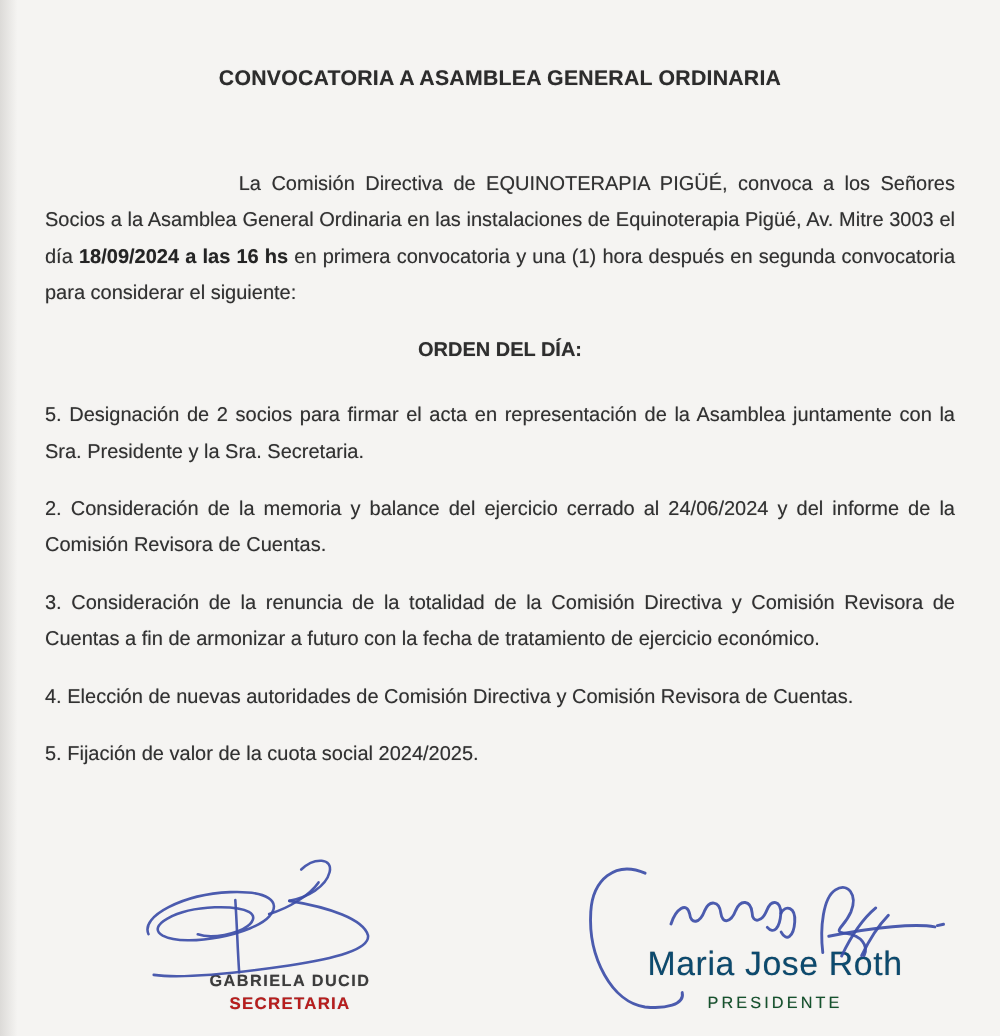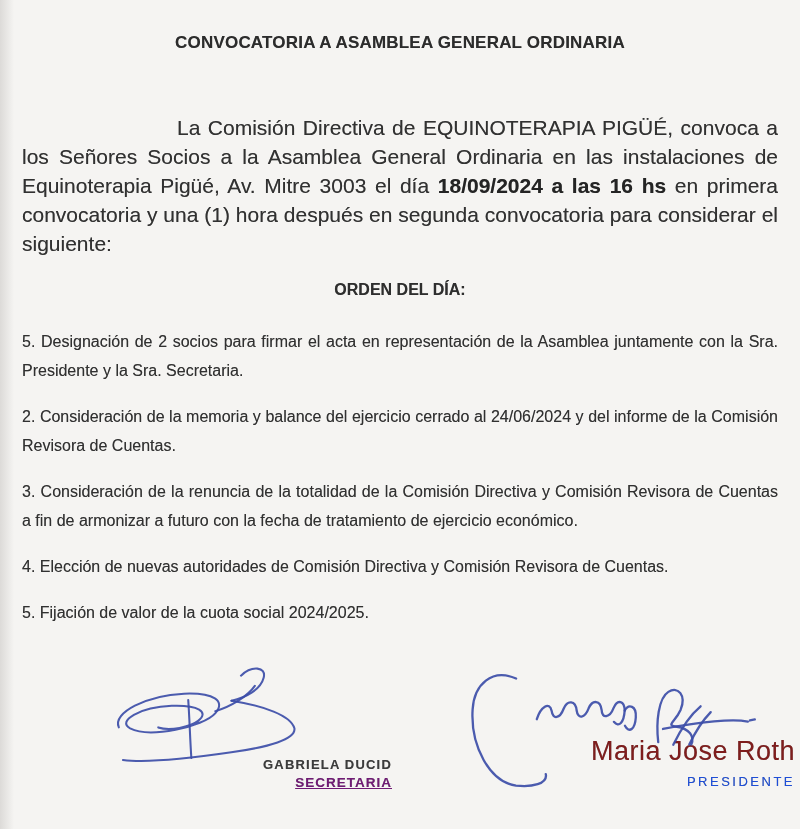--- a/index.html
+++ b/index.html
@@ -11,34 +11,35 @@
     position: relative;
     overflow: hidden;
   }
   .edge-shadow {
     position: absolute; left: 0; top: 0; bottom: 0; width: 14px;
     background: linear-gradient(to right, rgba(90,85,80,0.16), rgba(90,85,80,0));
     pointer-events: none;
   }
   .page {
     position: absolute; inset: 0;
-    padding: 0 22px;
+    padding: 0 36px;
     text-shadow: 0 0 0.6px rgba(60,60,60,0.5);
+    margin-top: 20px;
   }
   .title {
     margin: 33px 0 0;
     text-align: center;
     font-size: 17px;
     font-weight: bold;
     letter-spacing: 0.2px;
     color: #2c2c2c;
   }
   .intro {
     margin: 60px 0 0;
-    font-size: 21px;
+    font-size: 16px;
     line-height: 29px;
     text-align: justify;
     text-indent: 155px;
   }
   .intro strong { font-weight: bold; color: #242424; }
   .orden {
     margin: 17px 0 0;
     text-align: center;
     font-size: 16px;
     font-weight: bold;
@@ -46,21 +47,21 @@
     color: #2e2e2e;
   }
   .item {
     margin: 17px 0 0;
     font-size: 16px;
     line-height: 29px;
     text-align: justify;
   }
   .item.first { margin-top: 23px; }
 
-  .sig { position: absolute; text-align: right; }
+  .sig { position: absolute; text-align: center; }
   .sig-left  { left: 72px;  top: 660px; width: 320px; }
   .sig-right { left: 445px; top: 650px; width: 350px; }
   .ink { position: absolute; pointer-events: none; z-index: 2; overflow: visible; }
   .ink path {
     fill: none;
     stroke: var(--ink, #3c4da8);
     stroke-linecap: round;
     stroke-linejoin: round;
     opacity: 0.92;
   }
@@ -71,33 +72,33 @@
 
   .sig-name-sm {
     margin-top: 97px;
     font-size: 13px; font-weight: bold;
     letter-spacing: 1.2px; color: #3c3c3c;
     position: relative; z-index: 1;
   }
   .sig-role-sm {
     margin-top: 3px;
     font-size: 13.5px; font-weight: bold;
-    letter-spacing: 1px; color: #701a75;
-    position: relative; z-index: 1; text-decoration: underline;
+    letter-spacing: 1px; color: #b91c1c;
+    position: relative; z-index: 1;
   }
   .sig-name-lg {
     margin-top: 86px;
     font-size: 27px; font-weight: normal;
-    letter-spacing: 0.5px; color: #7f1d1d;
+    letter-spacing: 0.5px; color: #0c4a6e;
     position: relative; z-index: 1;
   }
   .sig-role-pres {
     margin-top: 7px;
     font-size: 13px; font-weight: normal;
-    letter-spacing: 2.5px; color: #1d4ed8;
+    letter-spacing: 2.5px; color: #14532d;
     position: relative; z-index: 1;
   }
 </style>
 </head>
 <body>
 
 <div class="edge-shadow"></div>
 
 <main class="page">
 

